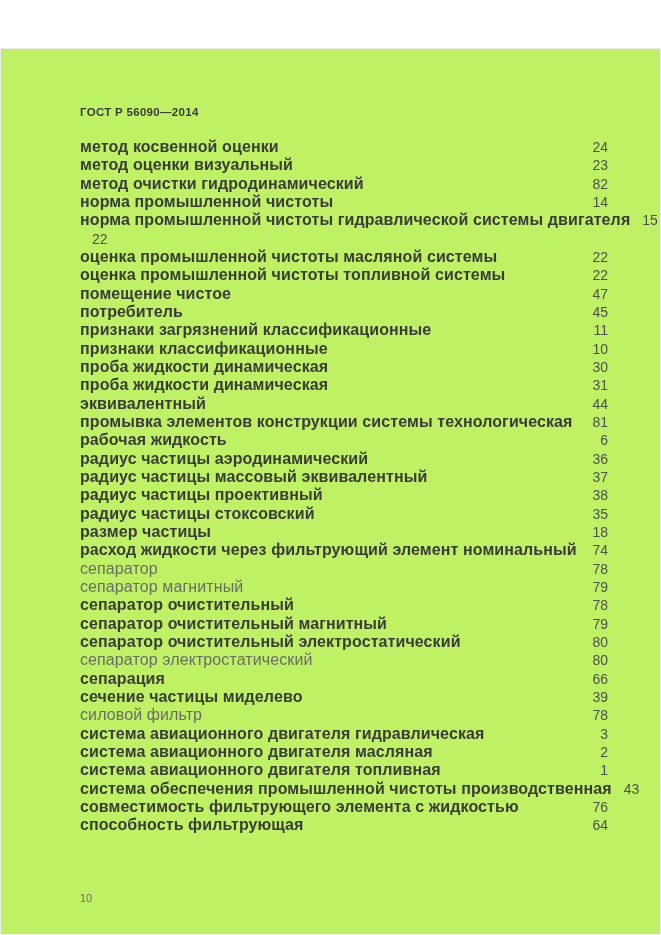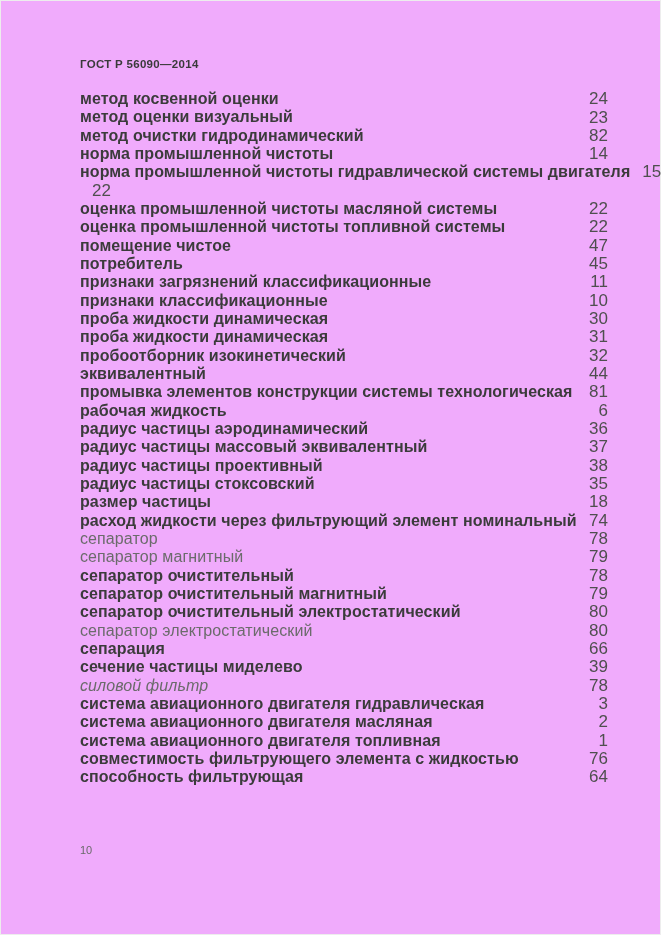--- a/index.html
+++ b/index.html
@@ -10,23 +10,24 @@
   body {
     width: 661px;
     height: 935px;
     position: relative;
     font-family: "Liberation Sans", sans-serif;
     overflow: hidden;
   }
   .page {
     position: absolute;
     inset: 0;
-    background: #f0abfc;
+    background: #bef264;
     box-sizing: border-box;
     border: 1px solid #ededed;
+    margin-top: 48px;
   }
   .doc-header {
     position: absolute;
     left: 79px;
     top: 57px;
     font-size: 11.5px;
     font-weight: 700;
     color: #3a3a3a;
     letter-spacing: 0.3px;
     white-space: nowrap;
@@ -49,25 +50,24 @@
     color: #3b3b3b;
     white-space: nowrap;
     letter-spacing: 0.1px;
   }
   .term.style-regular {
     font-weight: 400;
     color: #6b6b6b;
   }
   .term.style-italic {
     font-weight: 400;
-    font-style: italic;
     color: #6b6b6b;
   }
   .num {
-    font-size: 17px;
+    font-size: 14px;
     font-weight: 400;
     color: #4f4f4f;
     padding-left: 12px;
   }
   .doc-footer {
     position: absolute;
     left: 79px;
     top: 843px;
     font-size: 11px;
     font-weight: 400;
@@ -145,24 +145,20 @@
     <span class="term style-bold">проба жидкости динамическая</span>
     <span class="num">30</span>
   </div>
 
   <div class="row">
     <span class="term style-bold">проба жидкости динамическая</span>
     <span class="num">31</span>
   </div>
 
 
-  <div class="row">
-    <span class="term style-bold">пробоотборник изокинетический</span>
-    <span class="num">32</span>
-  </div>
 
   <div class="row">
     <span class="term style-bold">эквивалентный</span>
     <span class="num">44</span>
   </div>
 
   <div class="row">
     <span class="term style-bold">промывка элементов конструкции системы технологическая</span>
     <span class="num">81</span>
   </div>
@@ -255,20 +251,24 @@
   <div class="row">
     <span class="term style-bold">система авиационного двигателя масляная</span>
     <span class="num">2</span>
   </div>
 
   <div class="row">
     <span class="term style-bold">система авиационного двигателя топливная</span>
     <span class="num">1</span>
   </div>
 
+  <div class="row">
+    <span class="term style-bold">система обеспечения промышленной чистоты производственная</span>
+    <span class="num">43</span>
+  </div>
 
   <div class="row">
     <span class="term style-bold">совместимость фильтрующего элемента с жидкостью</span>
     <span class="num">76</span>
   </div>
 
   <div class="row">
     <span class="term style-bold">способность фильтрующая</span>
     <span class="num">64</span>
   </div>

